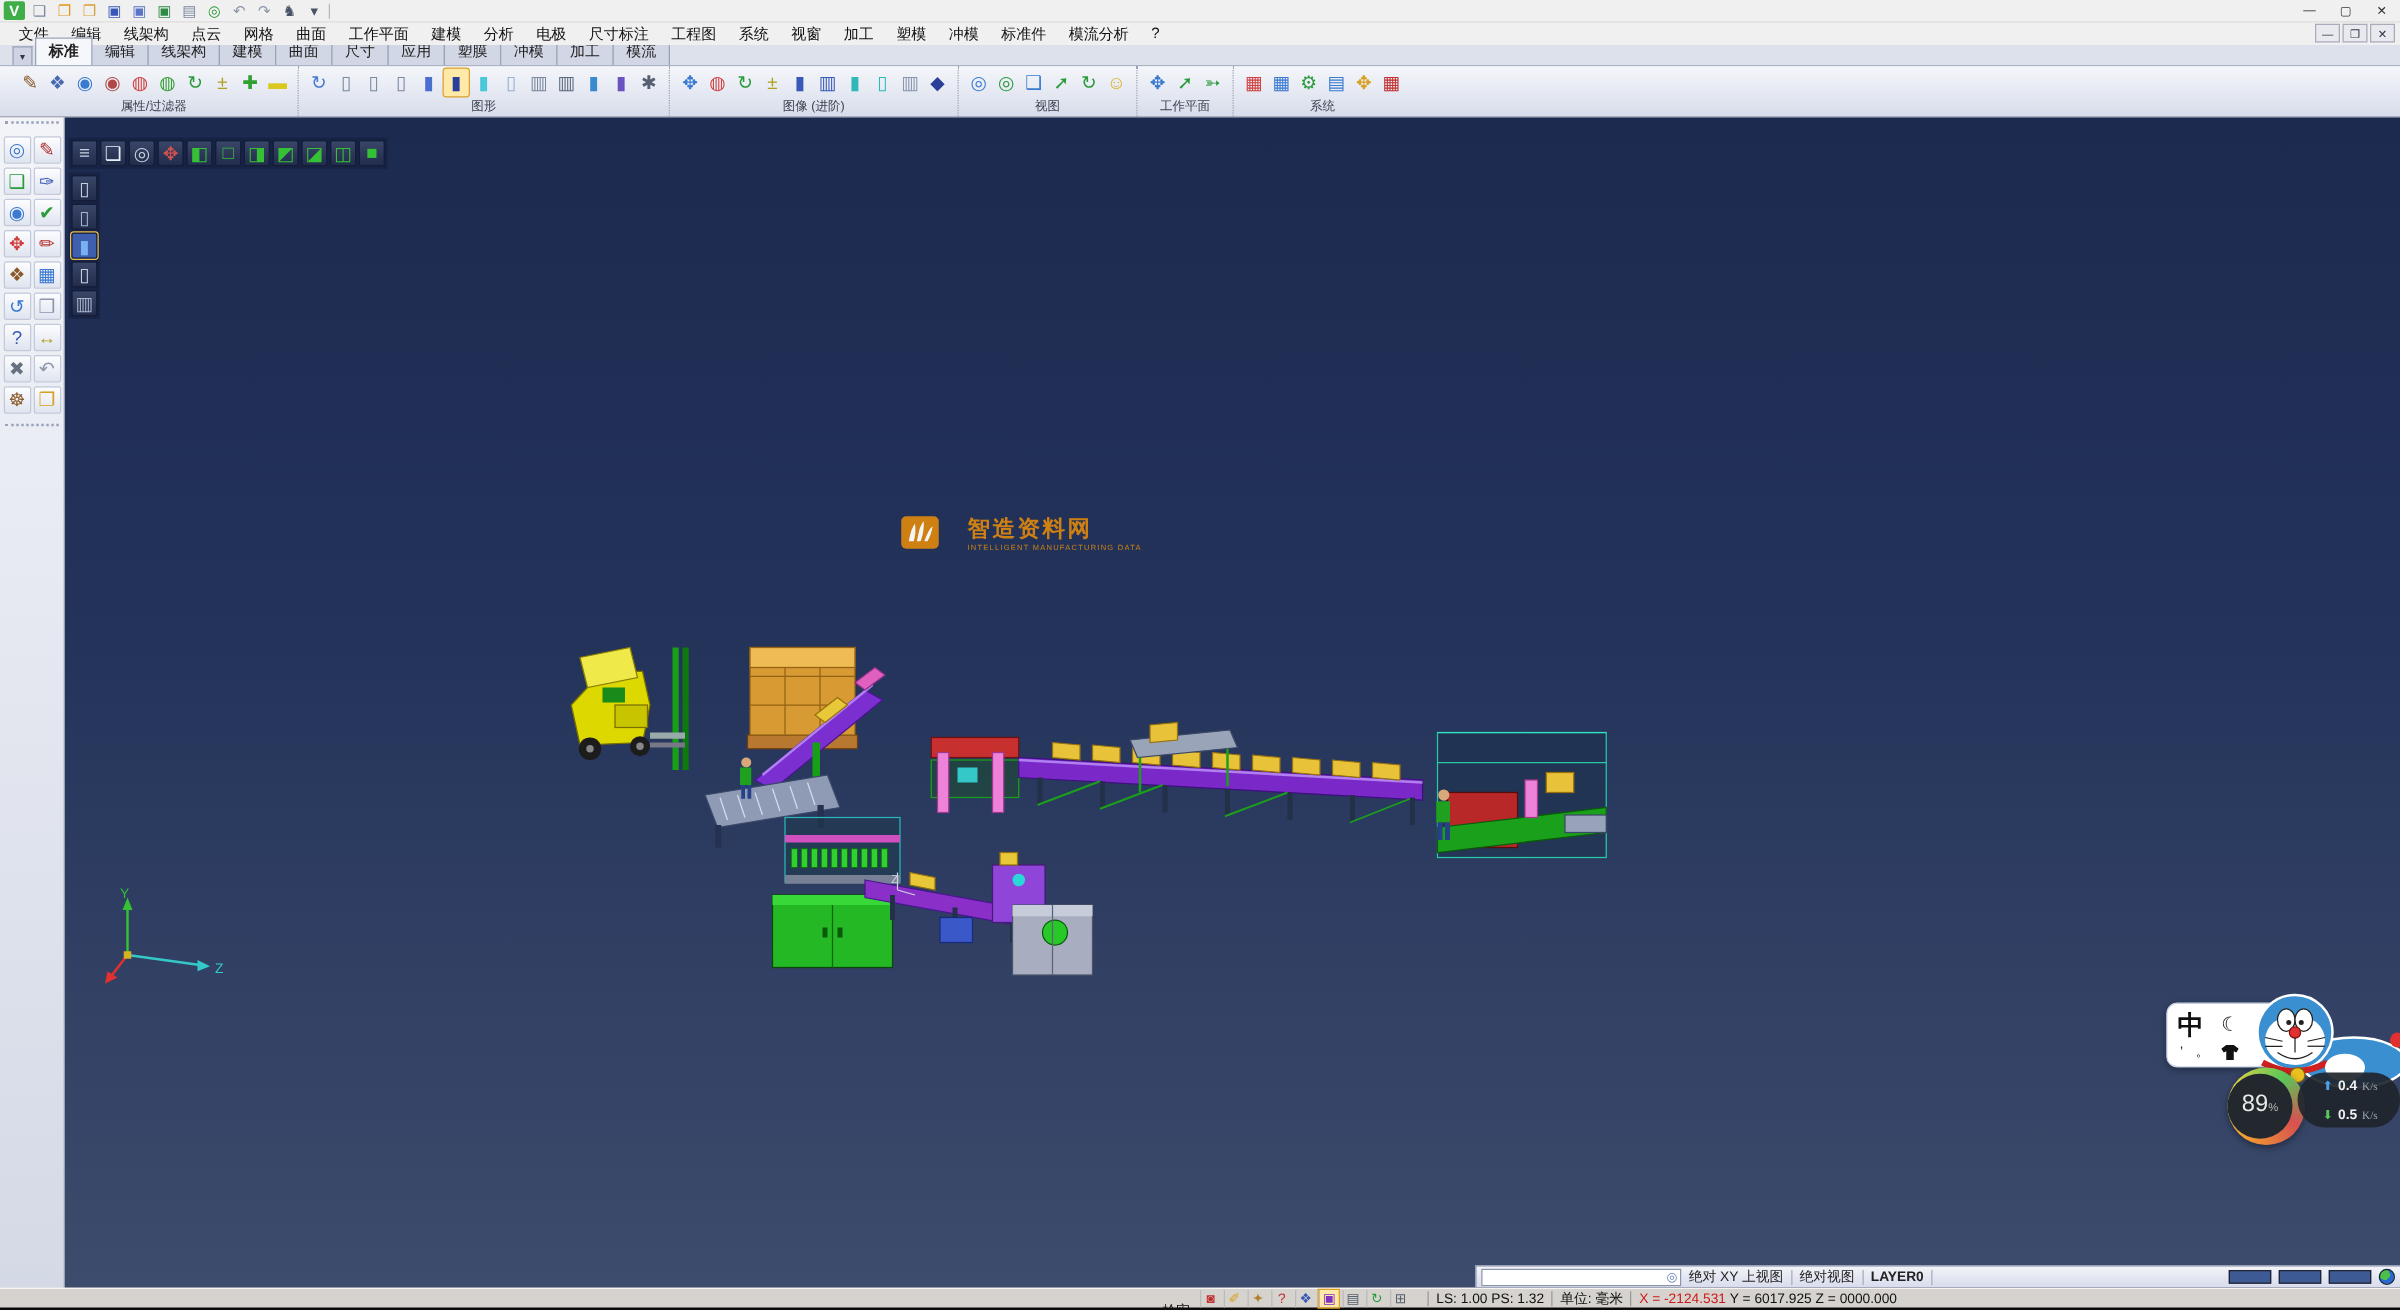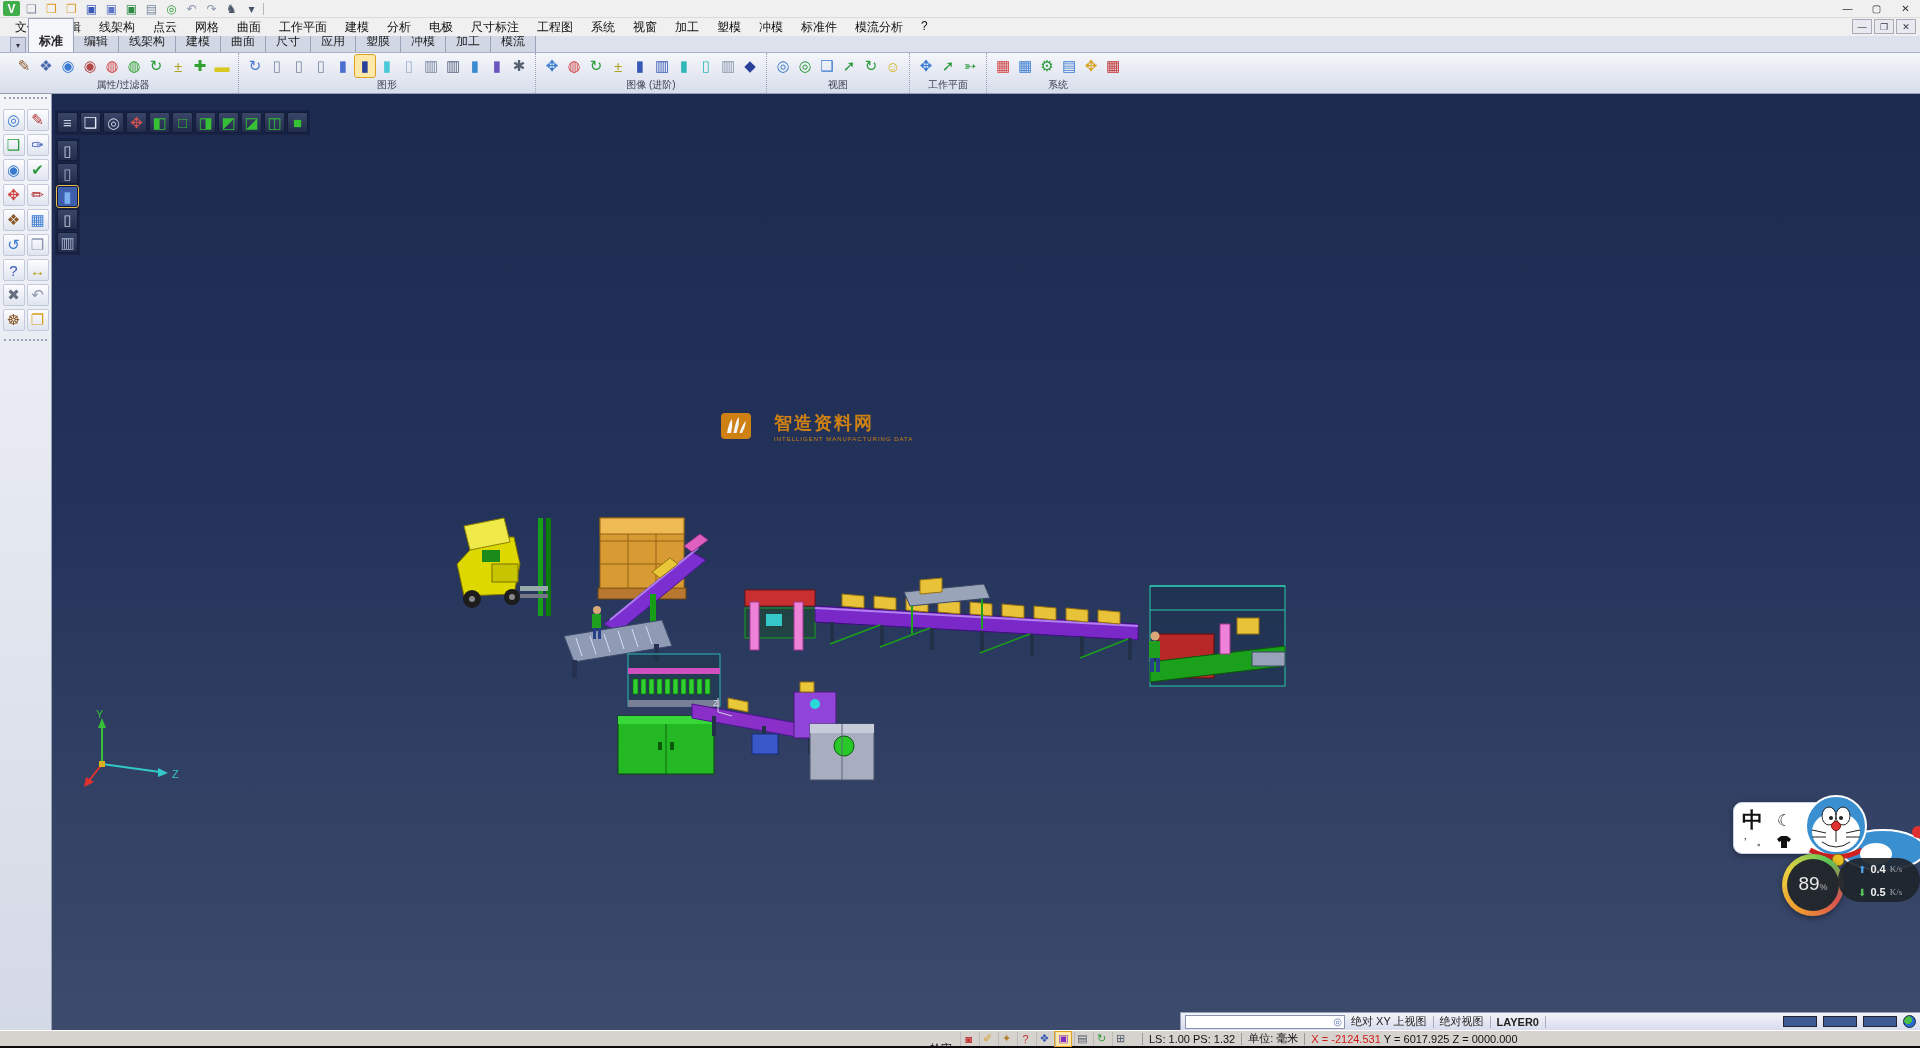--- a/index.html
+++ b/index.html
@@ -15,21 +15,21 @@
   .win-btns { margin-left:auto; display:flex; height:100%; z-index:2; }
   .win-btn { width:29px; height:100%; display:flex; align-items:center; justify-content:center; font-size:10px; color:#333; }
 
   .menubar { height:18px; background:#f0f0f0; display:flex; align-items:center; padding-left:6px; position:relative; }
   .menu-item { padding:1px 9px; font-size:12px; color:#111; }
   .mdi-btns { position:absolute; right:4px; top:1px; display:flex; gap:2px; }
   .mdi-btn { width:20px; height:15px; border:1px solid #aab; background:#e8eaf0; font-size:9px; display:flex; align-items:center; justify-content:center; color:#334; }
 
   .tabbar { height:17px; background:#dde1ec; display:flex; align-items:flex-end; padding-left:10px; border-bottom:1px solid #aab2c6; }
   .tab-drop { width:16px; height:15px; display:flex; align-items:center; justify-content:center; font-size:8px; color:#334; background:#cdd3e2; border:1px solid #9aa2ba; border-bottom:none; margin-right:2px; }
-  .tab { padding:14px 10px 2px; font-size:12px; color:#222; border:1px solid #9aa2ba; border-bottom:none; background:#d2d7e5; margin-right:-1px; }
+  .tab { padding:2px 10px 2px; font-size:12px; color:#222; border:1px solid #9aa2ba; border-bottom:none; background:#d2d7e5; margin-right:-1px; }
   .tab.active { background:#f6f7fb; font-weight:bold; position:relative; top:0; }
 
   .ribbon { height:41px; background:linear-gradient(#f4f6fa,#d8ddeb); display:flex; align-items:stretch; padding-left:8px; border-bottom:1px solid #98a0b6; }
   .rgroup { display:flex; flex-direction:column; justify-content:space-between; padding:2px 6px 0; border-right:1px dotted #9aa2ba; }
   .rgroup-icons { display:flex; align-items:center; gap:2px; }
   .rgroup-icons .icon { width:20px; height:22px; display:inline-flex; align-items:center; justify-content:center; font-size:15px; border-radius:2px; }
   .rgroup-label { text-align:center; font-size:10px; color:#3a3f4e; padding:1px 0 2px; }
   .icon.active { background:#ffe9a8; outline:1px solid #e0a020; }
 
   
@@ -56,21 +56,21 @@
   
   .widget { position:absolute; left:1674px; top:698px; width:200px; height:130px; }
   .ime-bar { position:absolute; left:7px; top:10px; width:110px; height:52px; background:#fff; border:1px solid #c9d4e6; border-radius:9px; box-shadow:0 2px 6px rgba(0,0,0,.35); padding:3px 8px; }
   .ime-row1 { display:flex; align-items:center; gap:14px; }
   .ime-zh { font-size:21px; font-weight:bold; color:#111; }
   .ime-moon { font-size:16px; color:#111; }
   .ime-row2 { display:flex; align-items:center; gap:10px; font-size:11px; color:#111; padding-left:2px; }
   .dora { position:absolute; left:72px; top:0px; }
   .gauge { position:absolute; left:56px; top:62px; width:62px; height:62px; border-radius:50%;
     background:conic-gradient(from 210deg,#f09a30,#e8d040,#58c858,#d85050,#f09a30);
-    display:flex; align-items:center; justify-content:center; box-shadow:0 2px 6px rgba(0,0,0,.4); }
+    display:flex; align-items:center; justify-content:flex-start; box-shadow:0 2px 6px rgba(0,0,0,.4); }
   .gauge-inner { width:52px; height:52px; border-radius:50%; background:#23282e; display:flex; align-items:baseline; justify-content:center; padding-top:14px; }
   .gauge-val { font-size:19px; color:#e8e8e8; }
   .gauge-pct { font-size:9px; color:#b8b8b8; }
   .speeds { position:absolute; left:112px; top:66px; width:82px; height:44px; background:rgba(32,37,44,.92); border-radius:22px; padding:5px 8px 4px 20px; display:flex; flex-direction:column; justify-content:space-between; }
   .speed-row { display:flex; align-items:center; gap:4px; font-size:11px; }
   .speed-arrow-up { color:#4aa3e8; font-size:10px; }
   .speed-arrow-down { color:#58c858; font-size:10px; }
   .speed-val { color:#f0f0f0; font-weight:bold; }
   .speed-unit { color:#9aa3ad; font-size:9px;font-family:Liberation Serif, serif; }
 

